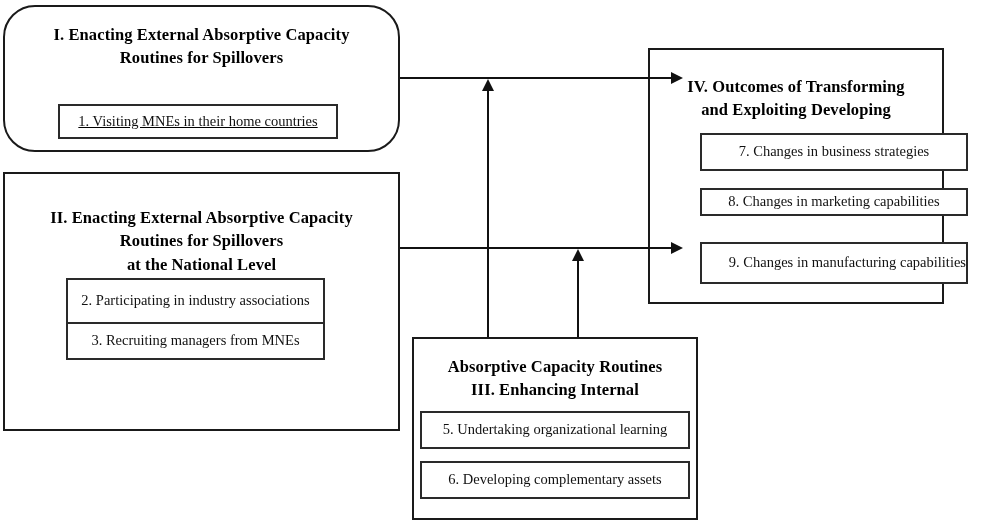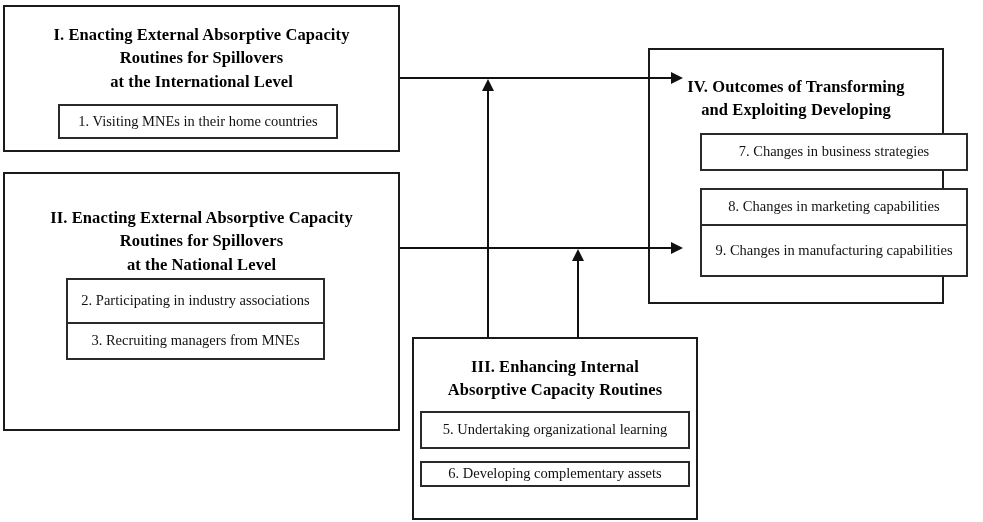--- a/index.html
+++ b/index.html
@@ -65,71 +65,70 @@
     border-left: 6px solid transparent;
     border-right: 6px solid transparent;
     border-bottom: 12px solid #111111;
   }
 </style>
 </head>
 <body>
 
 <div id="canvas">
 
-  <div class="outer-box" style="left:3px; top:5px; width:397px; height:147px;">
+  <div class="outer-box" style="left:3px; top:5px; width:397px; height:147px;border-radius:32px;">
     <div class="outer-title" style="margin-top:16px;">
       <div>I. Enacting External Absorptive Capacity</div>
       <div>Routines for Spillovers</div>
-      <div>at the International Level</div>
     </div>
   </div>
-  <div class="sub-box" style="left:58px; top:104px; width:280px; height:35px;">
+  <div class="sub-box" style="left:58px; top:104px; width:280px; height:35px;text-decoration:underline;">
     <span class="sub-label">1. Visiting MNEs in their home countries</span>
   </div>
 
   <div class="outer-box" style="left:3px; top:172px; width:397px; height:259px;">
     <div class="outer-title" style="margin-top:32px;">
       <div>II. Enacting External Absorptive Capacity</div>
       <div>Routines for Spillovers</div>
       <div>at the National Level</div>
     </div>
   </div>
   <div class="sub-box" style="left:66px; top:278px; width:259px; height:46px;">
     <span class="sub-label">2. Participating in industry associations</span>
   </div>
   <div class="sub-box" style="left:66px; top:322px; width:259px; height:38px;justify-content:center;">
     <span class="sub-label">3. Recruiting managers from MNEs</span>
   </div>
 
   <div class="outer-box" style="left:412px; top:337px; width:286px; height:183px;">
     <div class="outer-title" style="margin-top:16px;">
+      <div>Absorptive Capacity Routines</div>
       <div>III. Enhancing Internal</div>
-      <div>Absorptive Capacity Routines</div>
     </div>
   </div>
   <div class="sub-box" style="left:420px; top:411px; width:270px; height:38px;">
     <span class="sub-label">5. Undertaking organizational learning</span>
   </div>
-  <div class="sub-box" style="left:420px; top:461px; width:270px; height:26px;">
+  <div class="sub-box" style="left:420px; top:461px; width:270px; height:38px;">
     <span class="sub-label">6. Developing complementary assets</span>
   </div>
 
   <div class="outer-box" style="left:648px; top:48px; width:296px; height:256px;">
     <div class="outer-title" style="margin-top:25px;">
       <div>IV. Outcomes of Transforming</div>
       <div>and Exploiting Developing</div>
     </div>
   </div>
   <div class="sub-box" style="left:700px; top:133px; width:268px; height:38px;">
     <span class="sub-label">7. Changes in business strategies</span>
   </div>
-  <div class="sub-box" style="left:700px; top:188px; width:268px; height:38px;">
+  <div class="sub-box" style="left:700px; top:188px; width:268px; height:28px;">
     <span class="sub-label">8. Changes in marketing capabilities</span>
   </div>
-  <div class="sub-box" style="left:700px; top:224px; width:268px; height:53px;">
+  <div class="sub-box" style="left:700px; top:242px; width:268px; height:42px;justify-content:flex-end;">
     <span class="sub-label">9. Changes in manufacturing capabilities</span>
   </div>
 
   <div class="conn h-line" style="left:400px; top:77px; width:272px;"></div>
   <div class="arrow-right" style="left:671px; top:72px;"></div>
 
   <div class="conn h-line" style="left:400px; top:247px; width:272px;"></div>
   <div class="arrow-right" style="left:671px; top:242px;"></div>
 
   <div class="conn v-line" style="left:487px; top:90px; height:247px;"></div>

